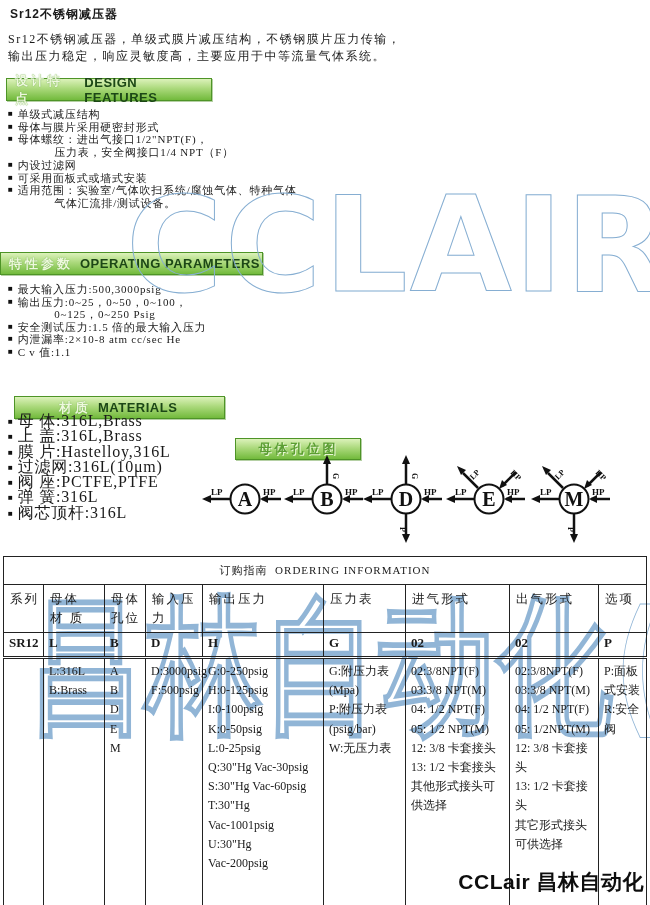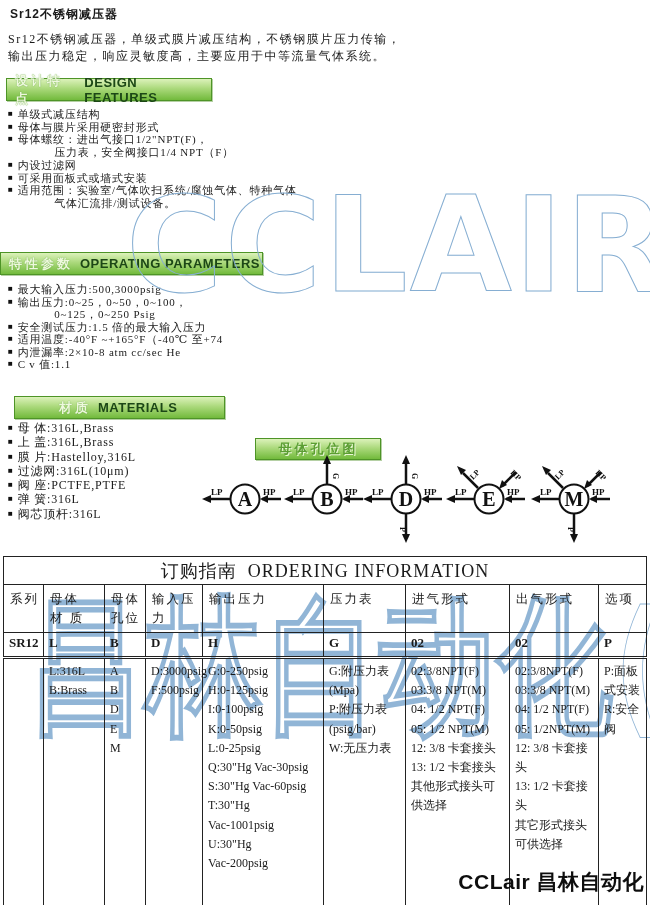--- a/index.html
+++ b/index.html
@@ -14,46 +14,46 @@
          white-space:pre-line;}
 
   
   .gbar{position:absolute;height:21px;display:flex;align-items:center;
         background:linear-gradient(#dcf2ba 0%,#abd97c 45%,#72ba3c 100%);
         border:1px solid #4e9427;box-shadow:1px 1px 0 rgba(120,170,90,.55);}
   .gbar .cn{color:#eef8dd;font-size:13px;font-weight:bold;letter-spacing:3px;padding:0 7px 0 8px;
             text-shadow:0 0 1px #4f9a2b;}
   .gbar .en{color:#1c4716;font-family:"Liberation Sans","DejaVu Sans",sans-serif;
             font-size:13px;font-weight:bold;letter-spacing:.5px;}
-  .gbar.center{justify-content:center;margin-left:20px;}
+  .gbar.center{justify-content:center;}
   .gbar.center .cn{color:#5b9e33;text-shadow:1px 1px 0 #e9f7d5;}
 
   
   .blist{position:absolute;left:8px;}
   .bullet-item{white-space:pre-wrap;}
   .bullet-item::before{content:"■";font-size:8px;margin-right:4px;vertical-align:2px;color:#111;}
   .blist.s1{top:108px;font-size:11px;line-height:12.7px;letter-spacing:.8px;}
   .blist.s2{top:283px;font-size:11px;line-height:12.5px;letter-spacing:.8px;}
-  .blist.s3{top:414px;font-size:12px;line-height:14.3px;letter-spacing:.8px;margin-top:7px;}
+  .blist.s3{top:414px;font-size:16px;line-height:14.3px;letter-spacing:.8px;}
 
   
   .ports{position:absolute;left:0;top:451px;width:650px;height:96px;}
   .port-svg{position:absolute;top:0;}
 
   
   .wm{position:absolute;font-family:"DejaVu Sans","Liberation Sans",sans-serif;font-weight:bold;
       color:transparent;-webkit-text-stroke:1px #86aed2;pointer-events:none;white-space:nowrap;}
   .wm1{left:126px;top:168px;font-size:132px;letter-spacing:2px;}
   .wm2{left:28px;top:568px;font-size:150px;transform:scaleX(.78);transform-origin:left top;opacity:.9;}
 
   
   .otable{position:absolute;left:3px;top:556px;width:644px;border-collapse:collapse;table-layout:fixed;
           font-size:12px;}
   .otable td,.otable th{border:1px solid #222;padding:0;vertical-align:top;font-weight:normal;text-align:left;}
-  .otable .trow td{height:27px;text-align:center;font-size:18px;letter-spacing:1px;vertical-align:middle;}
+  .otable .trow td{height:27px;text-align:center;font-size:11px;letter-spacing:1px;vertical-align:middle;}
   .otable .hrow th{height:42px;padding:5px 0 0 6px;font-size:12.5px;line-height:19px;white-space:pre-line;
                    letter-spacing:2px;}
   .otable .crow td{height:21px;padding:2px 0 0 5px;font-weight:bold;font-size:13px;
                    border-bottom:3px double #222;}
   .otable .orow td{height:250px;padding:3px 2px 2px 5px;}
   .opt-line{line-height:19.2px;white-space:pre-wrap;}
 
   .brand{position:absolute;right:6px;top:868px;font-family:"Liberation Sans","DejaVu Sans",sans-serif;
          font-size:21px;font-weight:bold;color:#0d0d0d;letter-spacing:.5px;}
 </style>
@@ -83,21 +83,20 @@
 
   <div class="gbar" style="left:0;top:252px;width:261px;">
     <span class="cn">特性参数</span>
     <span class="en">OPERATING PARAMETERS</span>
   </div>
   <div class="blist s2">
       <div class="bullet-item">最大输入压力:500,3000psig</div>
       <div class="bullet-item">输出压力:0~25，0~50，0~100，
              0~125，0~250 Psig</div>
       <div class="bullet-item">安全测试压力:1.5 倍的最大输入压力</div>
-      <div class="bullet-item">适用温度:-40°F ~+165°F（-40℃ 至+74</div>
       <div class="bullet-item">内泄漏率:2×10-8 atm cc/sec He</div>
       <div class="bullet-item">C v 值:1.1</div>
     </div>
 
   <div class="gbar" style="left:14px;top:396px;width:173px;padding-left:36px;">
     <span class="cn">材质</span>
     <span class="en">MATERIALS</span>
   </div>
   <div class="blist s3">
       <div class="bullet-item">母 体:316L,Brass</div>

